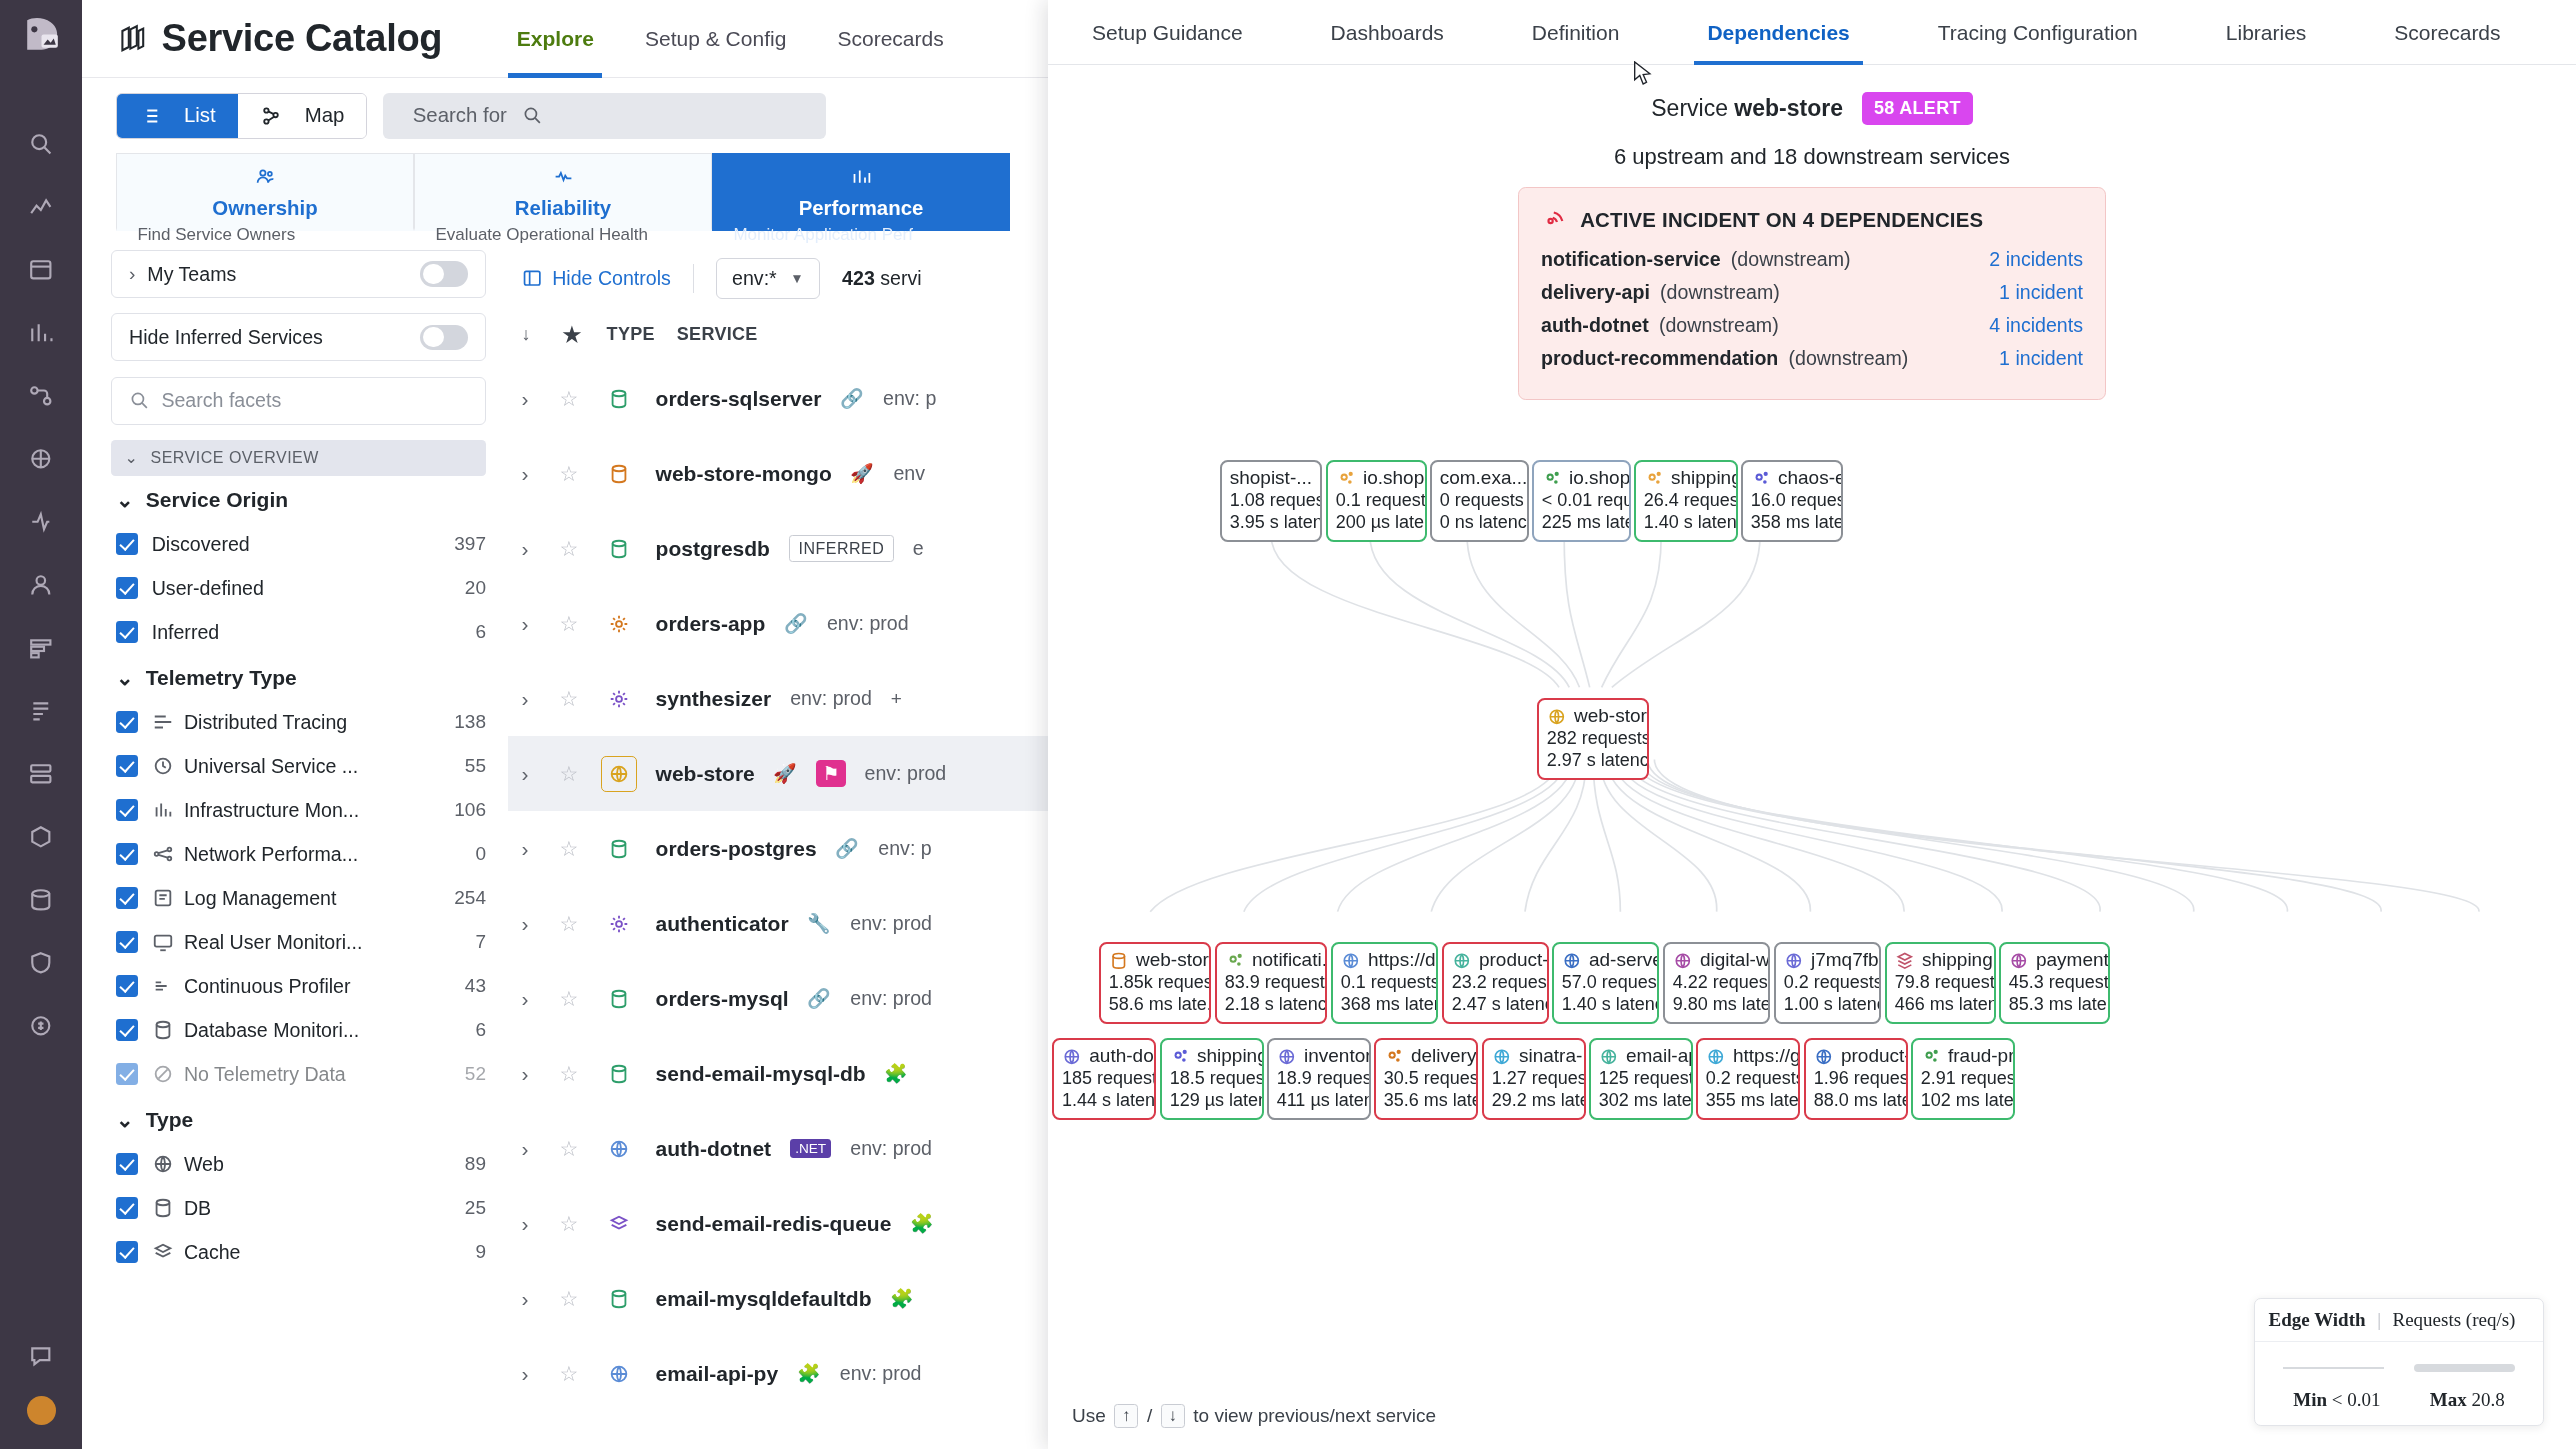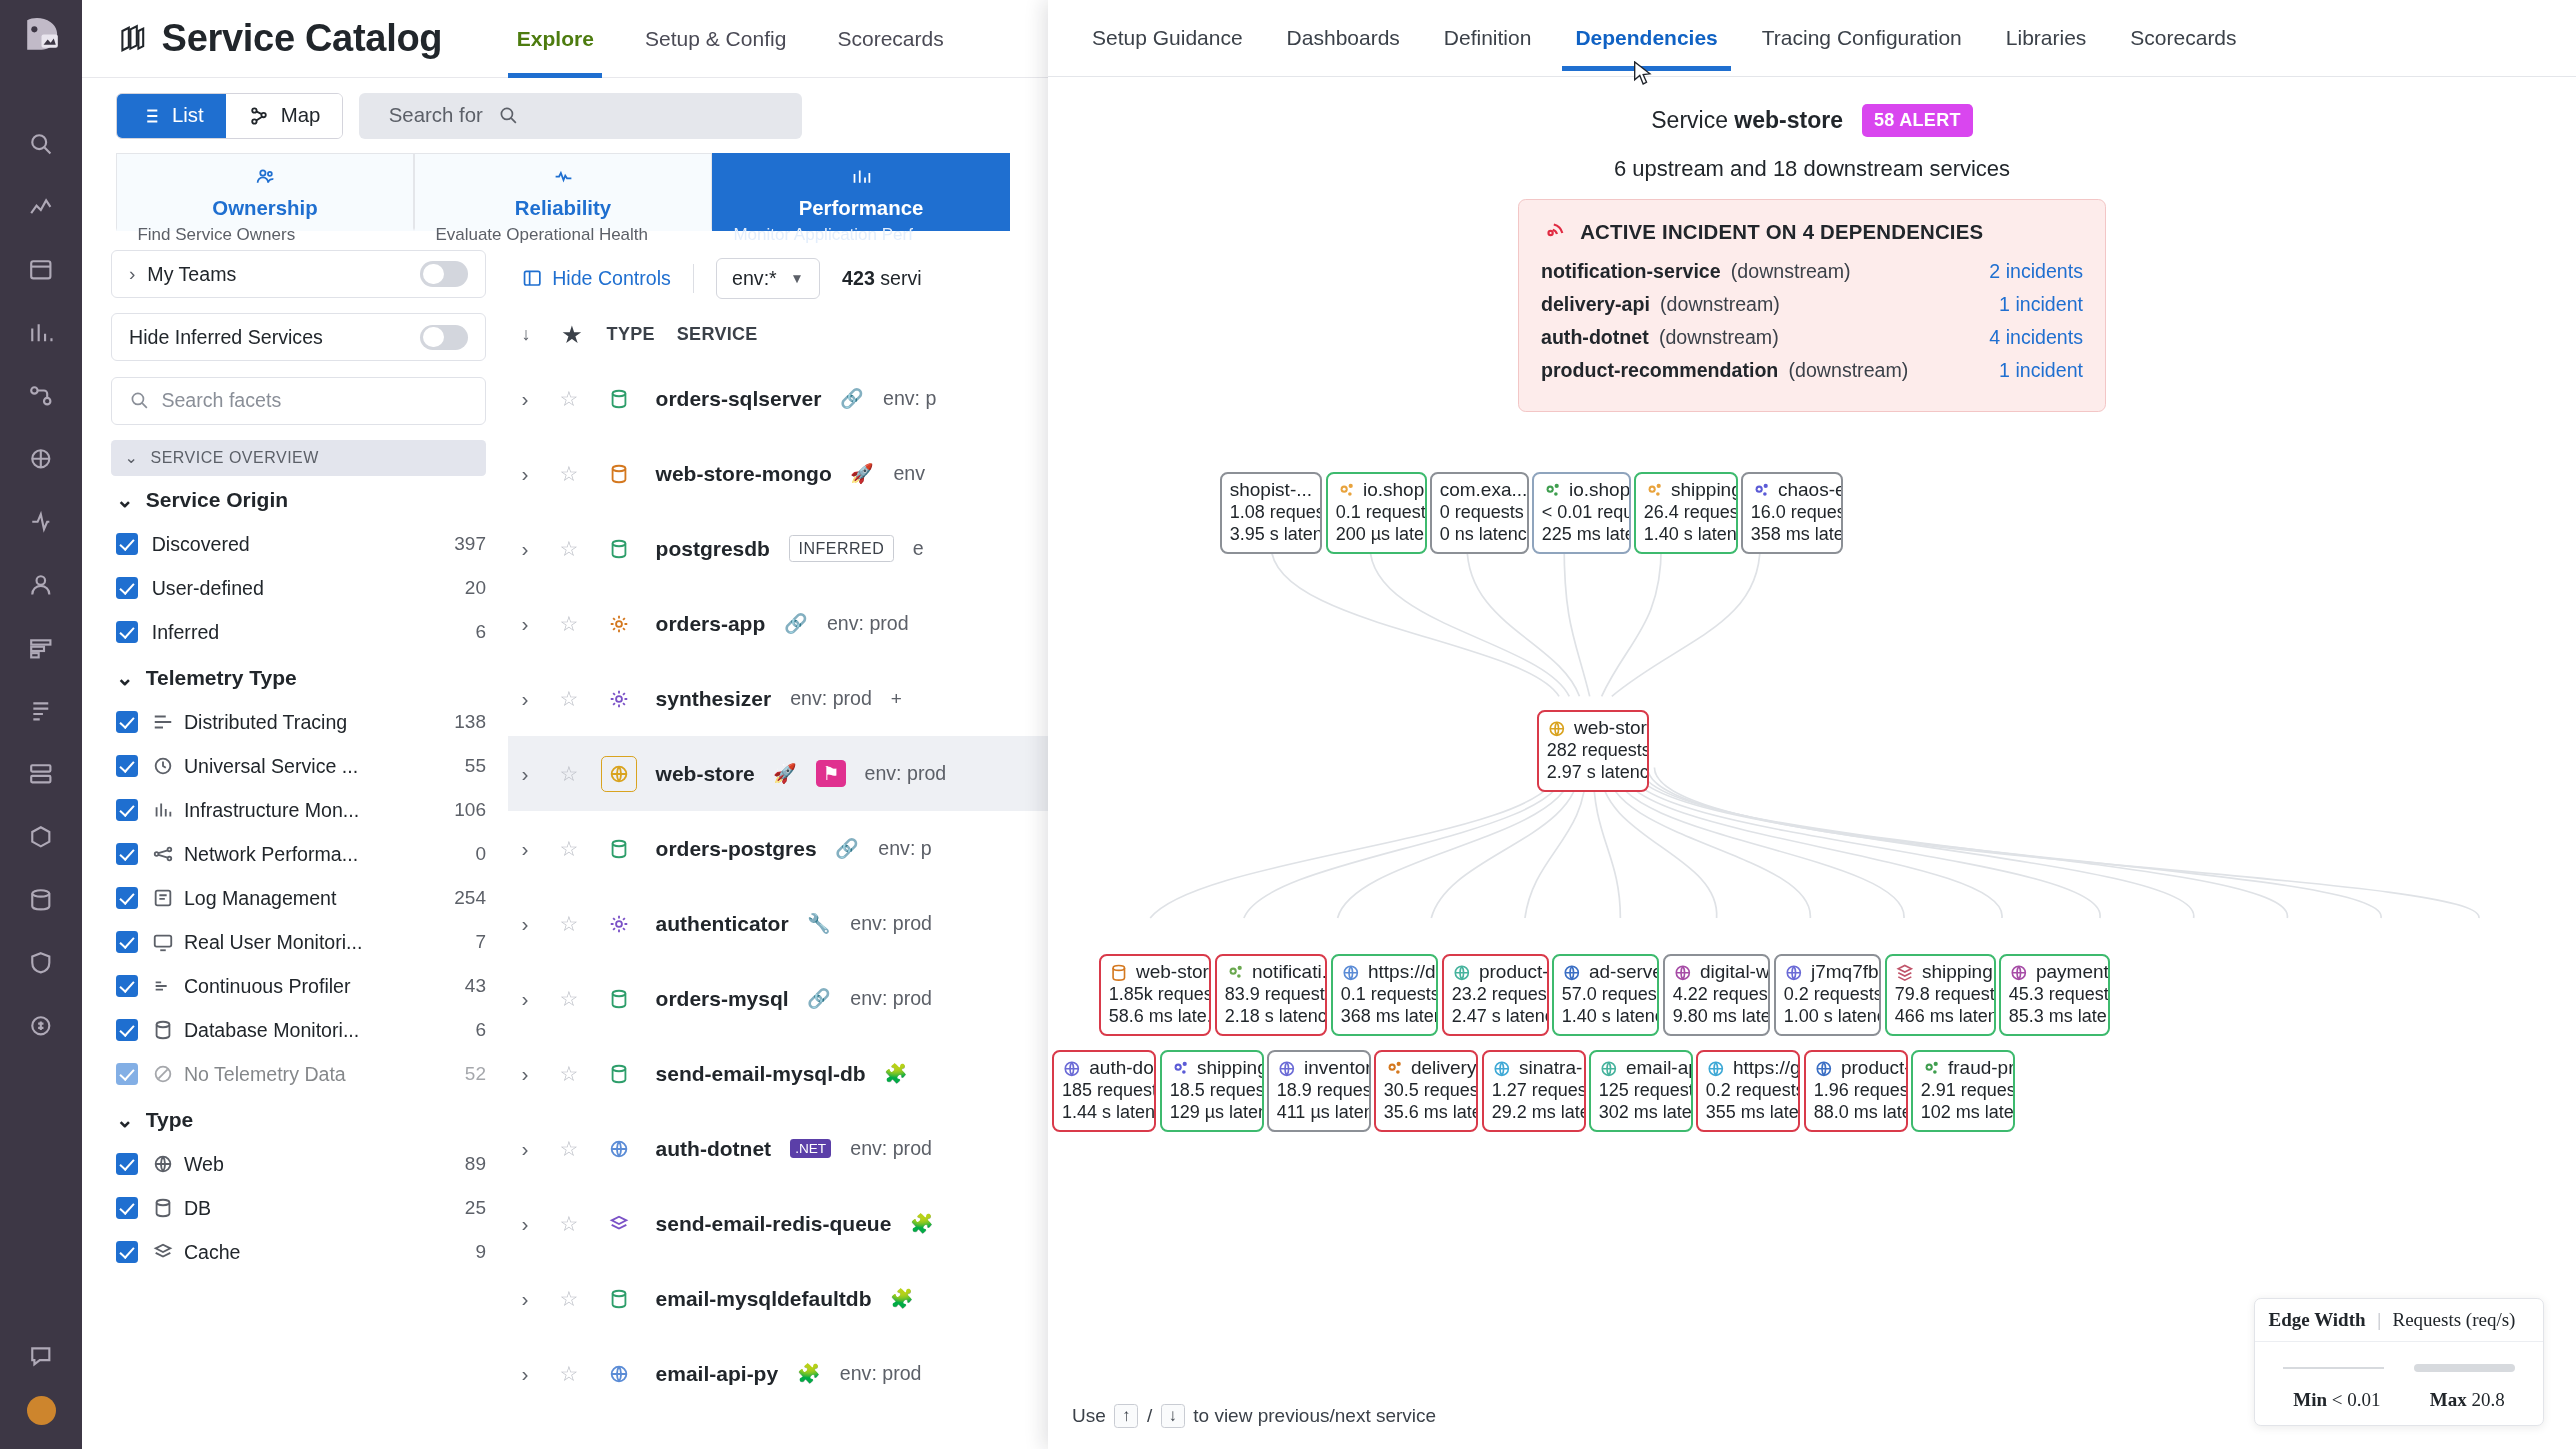--- a/index.html
+++ b/index.html
@@ -50,21 +50,21 @@
     white-space:nowrap;
   }
   .cat-tab.active { color:#4d7c0f; font-weight:700; }
   .cat-tab.active:after {
     content:""; position:absolute; left:17px; right:17px; bottom:0; height:4.3px; background:#1f6fd0;
   }
 
   .cat-toolbar { height:75px; display:flex; align-items:center; padding-left:34px; gap:15.3px; }
   .seg { display:flex; border:0.9px solid #d4d4dc; border-radius:6px; overflow:hidden; height:46px; }
   .seg-btn {
-    display:flex; align-items:center; gap:11px; padding:0 22px; font-size:20.4px;
+    display:flex; align-items:center; gap:23px; padding:0 22px; font-size:20.4px;
     background:#fff; color:#21262b;
   }
   .seg-btn.on { background:#1f6fd0; color:#fff; }
   .seg-btn svg { width:22px; height:22px; }
   .searchbar {
     flex:1 1 auto; height:46px; background:#e5e7ec; border-radius:6px;
     display:flex; align-items:center; padding:0 30px; gap:15.3px; color:#5c6068; font-size:20.4px;
     max-width: 443px;
   }
   .searchbar svg { width:20.4px; height:20.4px; }
@@ -125,21 +125,21 @@
   .tmeta { color:#5c6068; font-size:19.6px; white-space:nowrap; }
   .tag-inf { border:0.9px solid #c9ccd3; border-radius:3.4px; font-size:16px; padding:3.4px 8.5px; letter-spacing:0.5px; color:#3b4149;}
   .mini { font-size:19px; }
 
   
   .panel {
     position:absolute; top:0; right:0; width:1528px; height:1450px;
     background:#fff; box-shadow:-5.1px 0 19px rgba(20,20,30,.13);
     z-index:10; display:flex; flex-direction:column;
   }
-  .ptabs { display:flex; align-items:center; height:77px; padding-left:22px; border-bottom:0.9px solid #e4e6ea; }
+  .ptabs { display:flex; align-items:flex-start; height:65px; padding-left:22px; border-bottom:0.9px solid #e4e6ea;gap:44px; }
   .ptab { font-size:21px; color:#3b4149; padding:0 22px; height:65px; display:flex; align-items:center; position:relative; white-space:nowrap;}
   .ptab.active { color:#1062c4; font-weight:700; }
   .ptab.active:after { content:""; position:absolute; left:8.5px; right:8.5px; bottom:0; height:4.3px; background:#1f6fd0; }
 
   .pcontent { flex:1 1 auto; position:relative; overflow:hidden; }
 
   .svc-line { text-align:center; margin-top:27px; font-size:23px; display:flex; align-items:center; justify-content:center; gap:19px;}
   .svc-line b { font-weight:700; }
   .alert-badge { background:#d946ef; color:#fff; border-radius:5.1px; font-size:18px; font-weight:700; padding:6px 12px; letter-spacing:0.3px;}
   .svc-sub { text-align:center; font-size:22px; margin-top:19px; }

